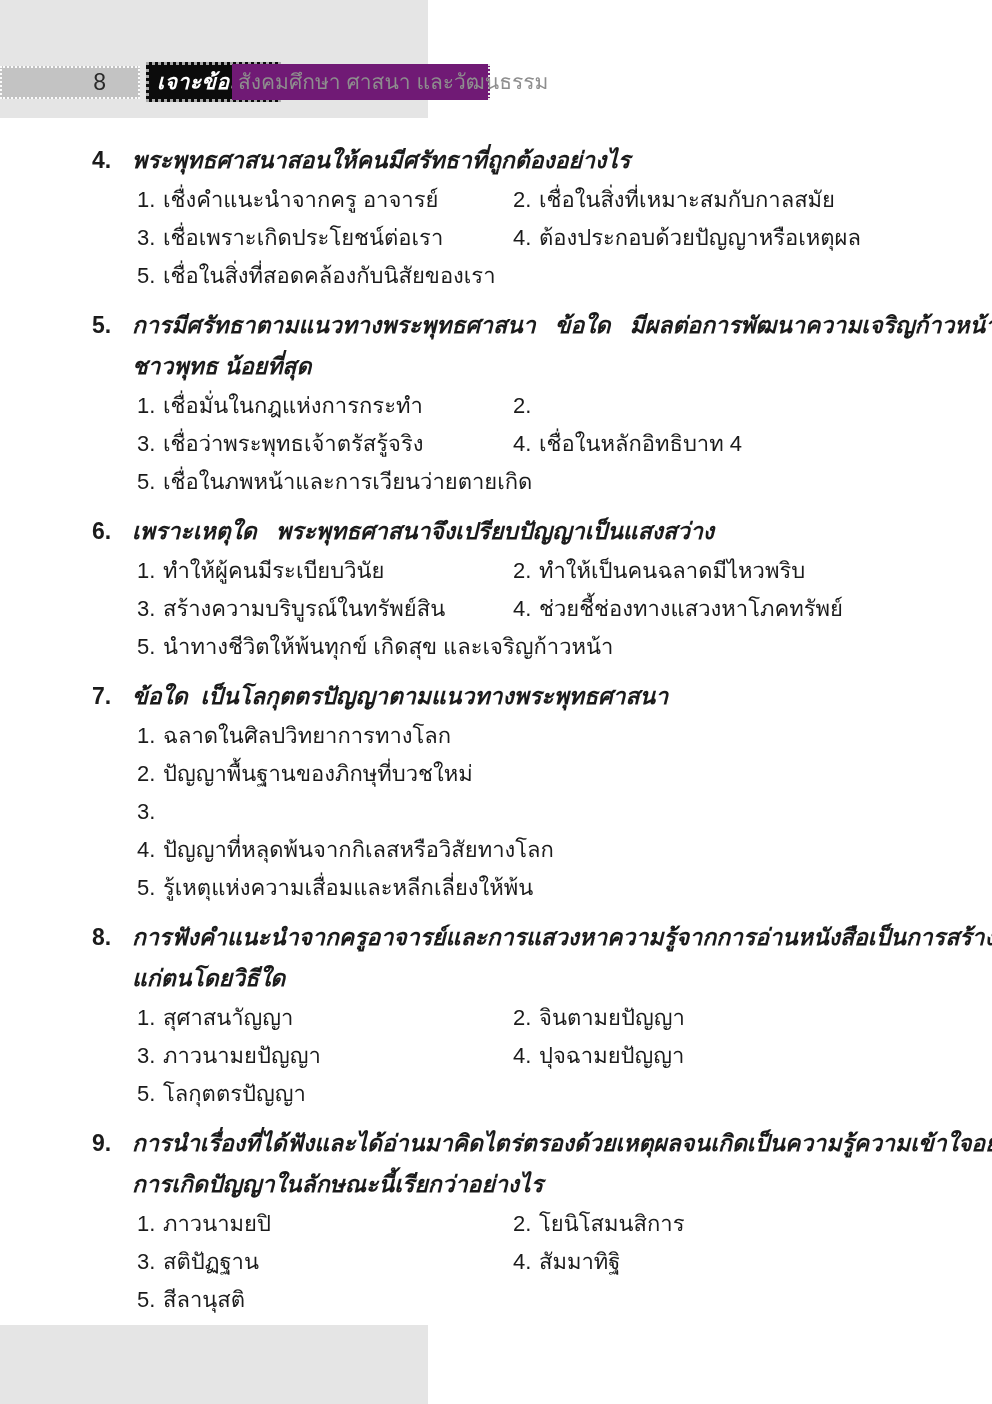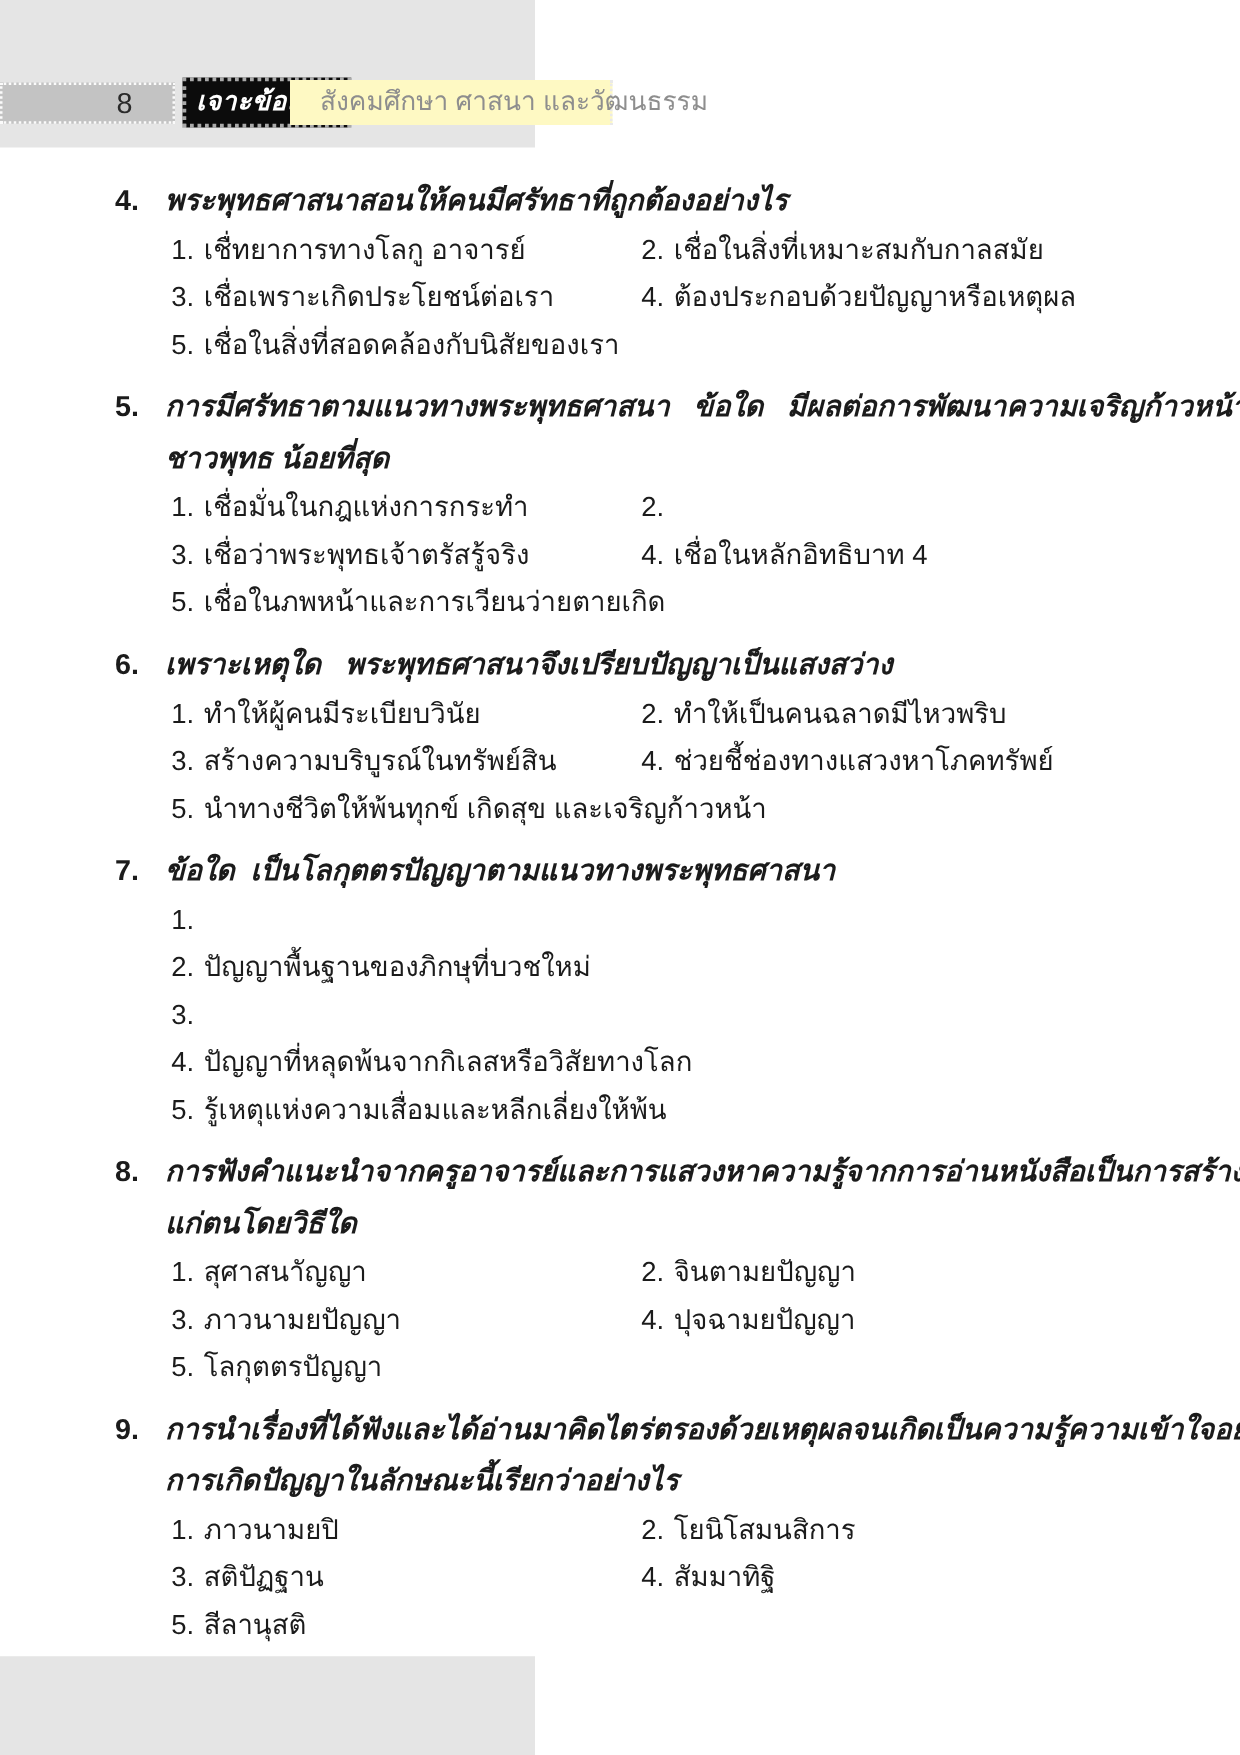--- a/index.html
+++ b/index.html
@@ -36,24 +36,24 @@
   .series-badge{
     position:absolute;left:146px;top:62px;height:40px;
     background:var(--badge-bg);
     border:3px dotted rgba(255,255,255,.65);
     color:var(--badge-text);
     font-size:21px;font-weight:700;font-style:italic;
     line-height:34px;padding:0 8px;letter-spacing:.5px;
   }
   .subject-strip{
     position:absolute;left:232px;top:64px;height:36px;width:258px;
-    background:#fef9c3;
+    background:#701a75;
     border-right:2px dotted #e9e9e9;
     color:var(--subject-text);
-    font-size:21px;line-height:36px;padding-left:24px;
+    font-size:21px;line-height:36px;padding-left:6px;
     white-space:nowrap;
   }
   
   .content{position:absolute;left:92px;top:140px;width:860px;}
   .q{margin-bottom:10px;}
   .q-head{display:flex;align-items:flex-start;}
   .q-num{
     width:40px;flex:0 0 40px;
     font-size:23px;font-weight:700;line-height:41px;
   }
@@ -92,21 +92,21 @@
 
 <main class="content" id="questions">
   <section class="q">
     <div class="q-head">
       <div class="q-num">4.</div>
       <div class="q-stem">
           <div class="stem-line">พระพุทธศาสนาสอนให้คนมีศรัทธาที่ถูกต้องอย่างไร</div>
         </div>
     </div>
     <div class="choices">
-        <div class="choice"><span class="c-num">1.</span><span class="c-text">เชื่ทยาการทางโลกู อาจารย์</span></div>
+        <div class="choice"><span class="c-num">1.</span><span class="c-text">เชื่งคำแนะนำจากครู อาจารย์</span></div>
         <div class="choice"><span class="c-num">2.</span><span class="c-text">เชื่อในสิ่งที่เหมาะสมกับกาลสมัย</span></div>
         <div class="choice"><span class="c-num">3.</span><span class="c-text">เชื่อเพราะเกิดประโยชน์ต่อเรา</span></div>
         <div class="choice"><span class="c-num">4.</span><span class="c-text">ต้องประกอบด้วยปัญญาหรือเหตุผล</span></div>
         <div class="choice"><span class="c-num">5.</span><span class="c-text">เชื่อในสิ่งที่สอดคล้องกับนิสัยของเรา</span></div>
       </div>
   </section>
 
   <section class="q">
     <div class="q-head">
       <div class="q-num">5.</div>
@@ -141,21 +141,21 @@
   </section>
 
   <section class="q">
     <div class="q-head">
       <div class="q-num">7.</div>
       <div class="q-stem">
           <div class="stem-line">ข้อใด  เป็นโลกุตตรปัญญาตามแนวทางพระพุทธศาสนา</div>
         </div>
     </div>
     <div class="choices single">
-        <div class="choice"><span class="c-num">1.</span></div>
+        <div class="choice"><span class="c-num">1.</span><span class="c-text">ฉลาดในศิลปวิทยาการทางโลก</span></div>
         <div class="choice"><span class="c-num">2.</span><span class="c-text">ปัญญาพื้นฐานของภิกษุที่บวชใหม่</span></div>
         <div class="choice"><span class="c-num">3.</span></div>
         <div class="choice"><span class="c-num">4.</span><span class="c-text">ปัญญาที่หลุดพ้นจากกิเลสหรือวิสัยทางโลก</span></div>
         <div class="choice"><span class="c-num">5.</span><span class="c-text">รู้เหตุแห่งความเสื่อมและหลีกเลี่ยงให้พ้น</span></div>
       </div>
   </section>
 
   <section class="q">
     <div class="q-head">
       <div class="q-num">8.</div>

